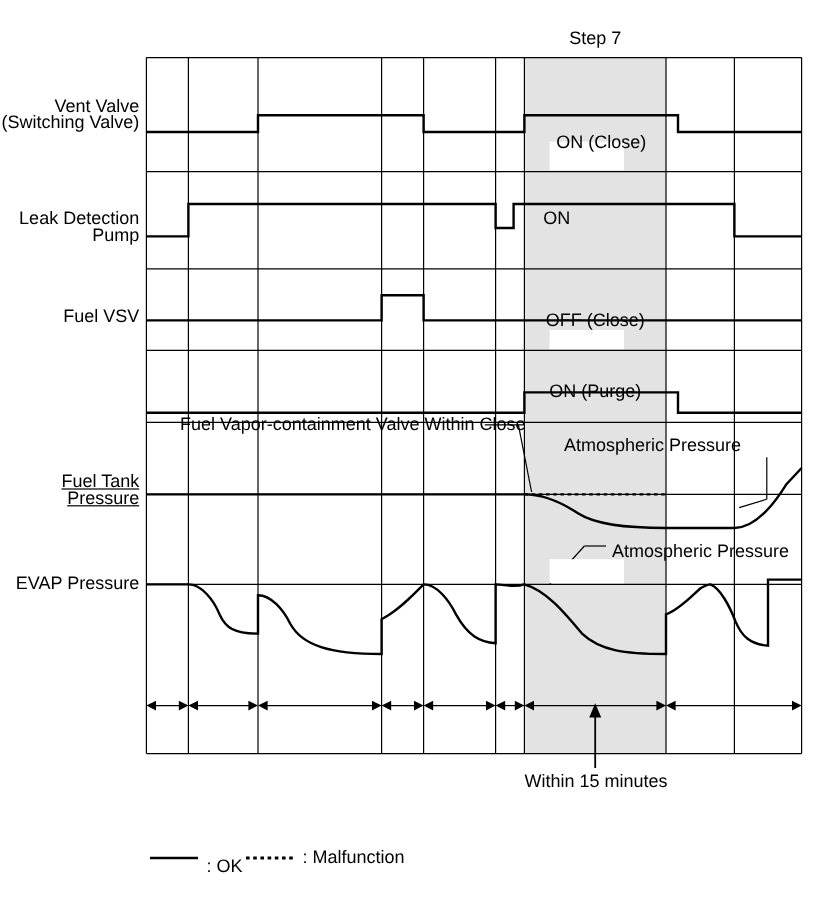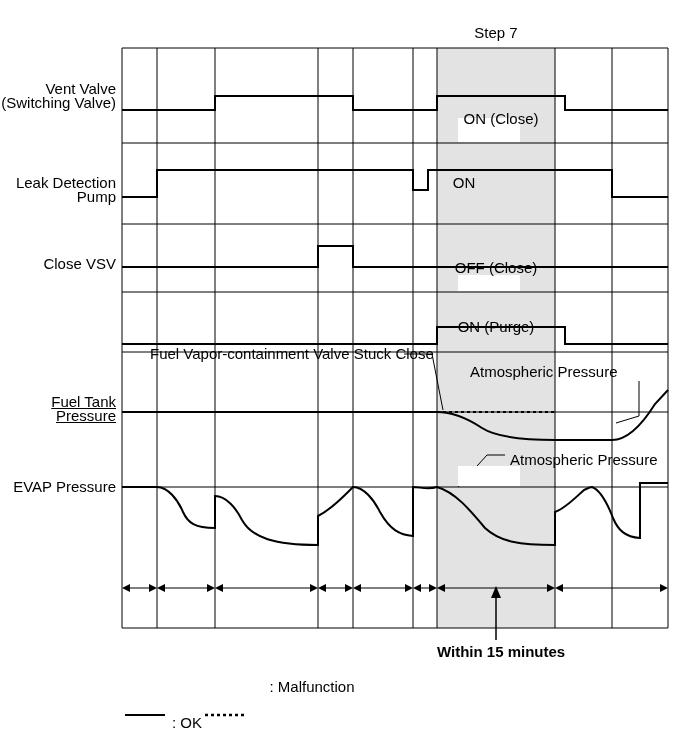--- a/index.html
+++ b/index.html
@@ -168,42 +168,42 @@
       <rect x="458" y="118" width="62" height="24"></rect>
       <rect x="458" y="275" width="62" height="16"></rect>
       <rect x="458" y="466" width="62" height="20"></rect>
     </g>
   </svg>
 
   <div class="lbl right" style="left:0px; top:176px; width:116px;">Leak Detection<br>Pump</div>
 
   <div class="lbl right" style="left:0px; top:82px; width:116px;">Vent Valve<br>(Switching Valve)</div>
 
-  <div class="lbl right" style="left:0px; top:257px; width:116px;">Close VSV</div>
+  <div class="lbl right" style="left:0px; top:257px; width:116px;">Fuel VSV</div>
 
 
   <div class="lbl right" style="left:0px; top:395px; width:116px;text-decoration:underline;">Fuel Tank<br>Pressure</div>
 
   <div class="lbl right" style="left:0px; top:480px; width:116px;">EVAP Pressure</div>
 
   <div class="lbl center" style="left:437px; top:26px; width:118px;">Step 7</div>
 
   <div class="lbl center" style="left:437px; top:112px; width:128px;">ON (Close)</div>
 
   <div class="lbl center" style="left:415px; top:176px; width:98px;">ON</div>
 
   <div class="lbl center" style="left:437px; top:261px; width:118px;">OFF (Close)</div>
 
   <div class="lbl center" style="left:437px; top:320px; width:118px;">ON (Purge)</div>
 
-  <div class="lbl right" style="left:150px; top:347px; width:252px;">Fuel Vapor-containment Valve Stuck Close</div>
+  <div class="lbl right" style="left:150px; top:347px; width:252px;">Fuel Vapor-containment Valve Within Close</div>
 
   <div class="lbl" style="left:470px; top:365px; width:180px;">Atmospheric Pressure</div>
 
   <div class="lbl" style="left:510px; top:453px; width:180px;">Atmospheric Pressure</div>
 
-  <div class="lbl center" style="left:437px; top:645px; width:118px;font-weight:bold;">Within 15 minutes</div>
+  <div class="lbl center" style="left:437px; top:645px; width:118px;">Within 15 minutes</div>
 
   <div class="lbl" style="left:172px; top:716px; width:60px;">: OK</div>
 
-  <div class="lbl" style="left:252px; top:680px; width:120px;text-align:center;">: Malfunction</div>
+  <div class="lbl" style="left:252px; top:708px; width:120px;">: Malfunction</div>
 
 </div>
 
 </body></html>

